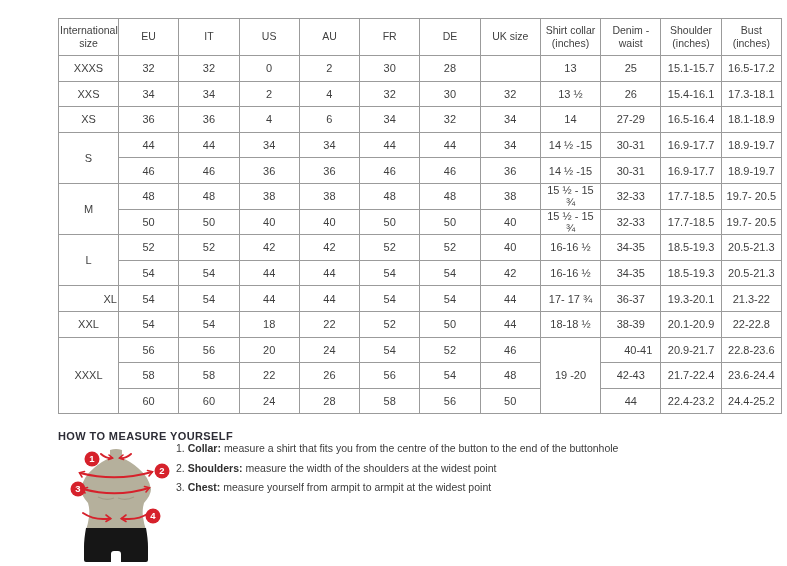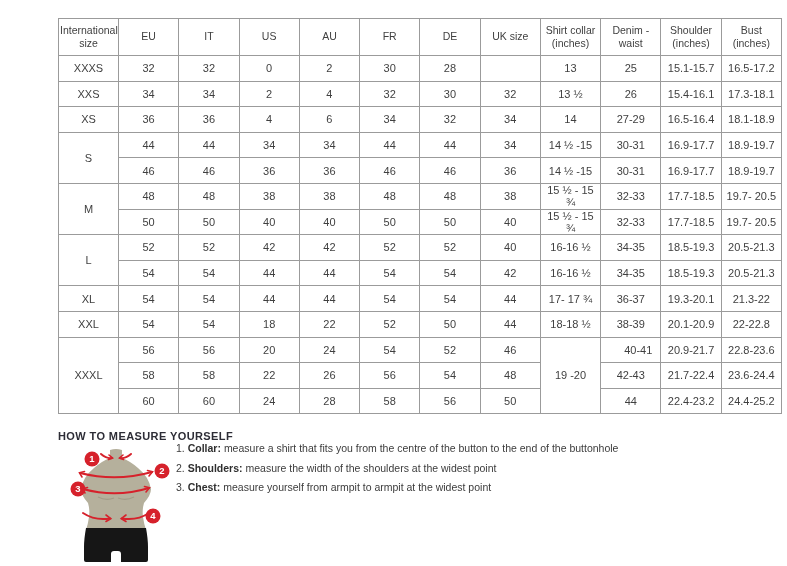--- a/index.html
+++ b/index.html
@@ -183,21 +183,21 @@
         <td style="border-color: rgb(155, 155, 155); color: rgb(63, 63, 63);">44</td>
         <td style="border-color: rgb(155, 155, 155); color: rgb(63, 63, 63);">54</td>
         <td style="border-color: rgb(155, 155, 155); color: rgb(63, 63, 63);">54</td>
         <td style="border-color: rgb(155, 155, 155); color: rgb(63, 63, 63);">42</td>
         <td style="border-color: rgb(155, 155, 155); color: rgb(63, 63, 63);">16-16 ½</td>
         <td style="border-color: rgb(155, 155, 155); color: rgb(63, 63, 63);">34-35</td>
         <td style="border-color: rgb(155, 155, 155); color: rgb(63, 63, 63);">18.5-19.3</td>
         <td style="border-color: rgb(155, 155, 155); color: rgb(63, 63, 63);">20.5-21.3</td>
       </tr>
       <tr>
-        <td style="border-color: rgb(155, 155, 155); color: rgb(63, 63, 63);">XL</td>
+        <td style="border-color: rgb(155, 155, 155); color: rgb(63, 63, 63); text-align: right;">XL</td>
         <td style="border-color: rgb(155, 155, 155); color: rgb(63, 63, 63);">54</td>
         <td style="border-color: rgb(155, 155, 155); color: rgb(63, 63, 63);">54</td>
         <td style="border-color: rgb(155, 155, 155); color: rgb(63, 63, 63);">44</td>
         <td style="border-color: rgb(155, 155, 155); color: rgb(63, 63, 63);">44</td>
         <td style="border-color: rgb(155, 155, 155); color: rgb(63, 63, 63);">54</td>
         <td style="border-color: rgb(155, 155, 155); color: rgb(63, 63, 63);">54</td>
         <td style="border-color: rgb(155, 155, 155); color: rgb(63, 63, 63);">44</td>
         <td style="border-color: rgb(155, 155, 155); color: rgb(63, 63, 63);">17- 17 ¾</td>
         <td style="border-color: rgb(155, 155, 155); color: rgb(63, 63, 63);">36-37</td>
         <td style="border-color: rgb(155, 155, 155); color: rgb(63, 63, 63);">19.3-20.1</td>

